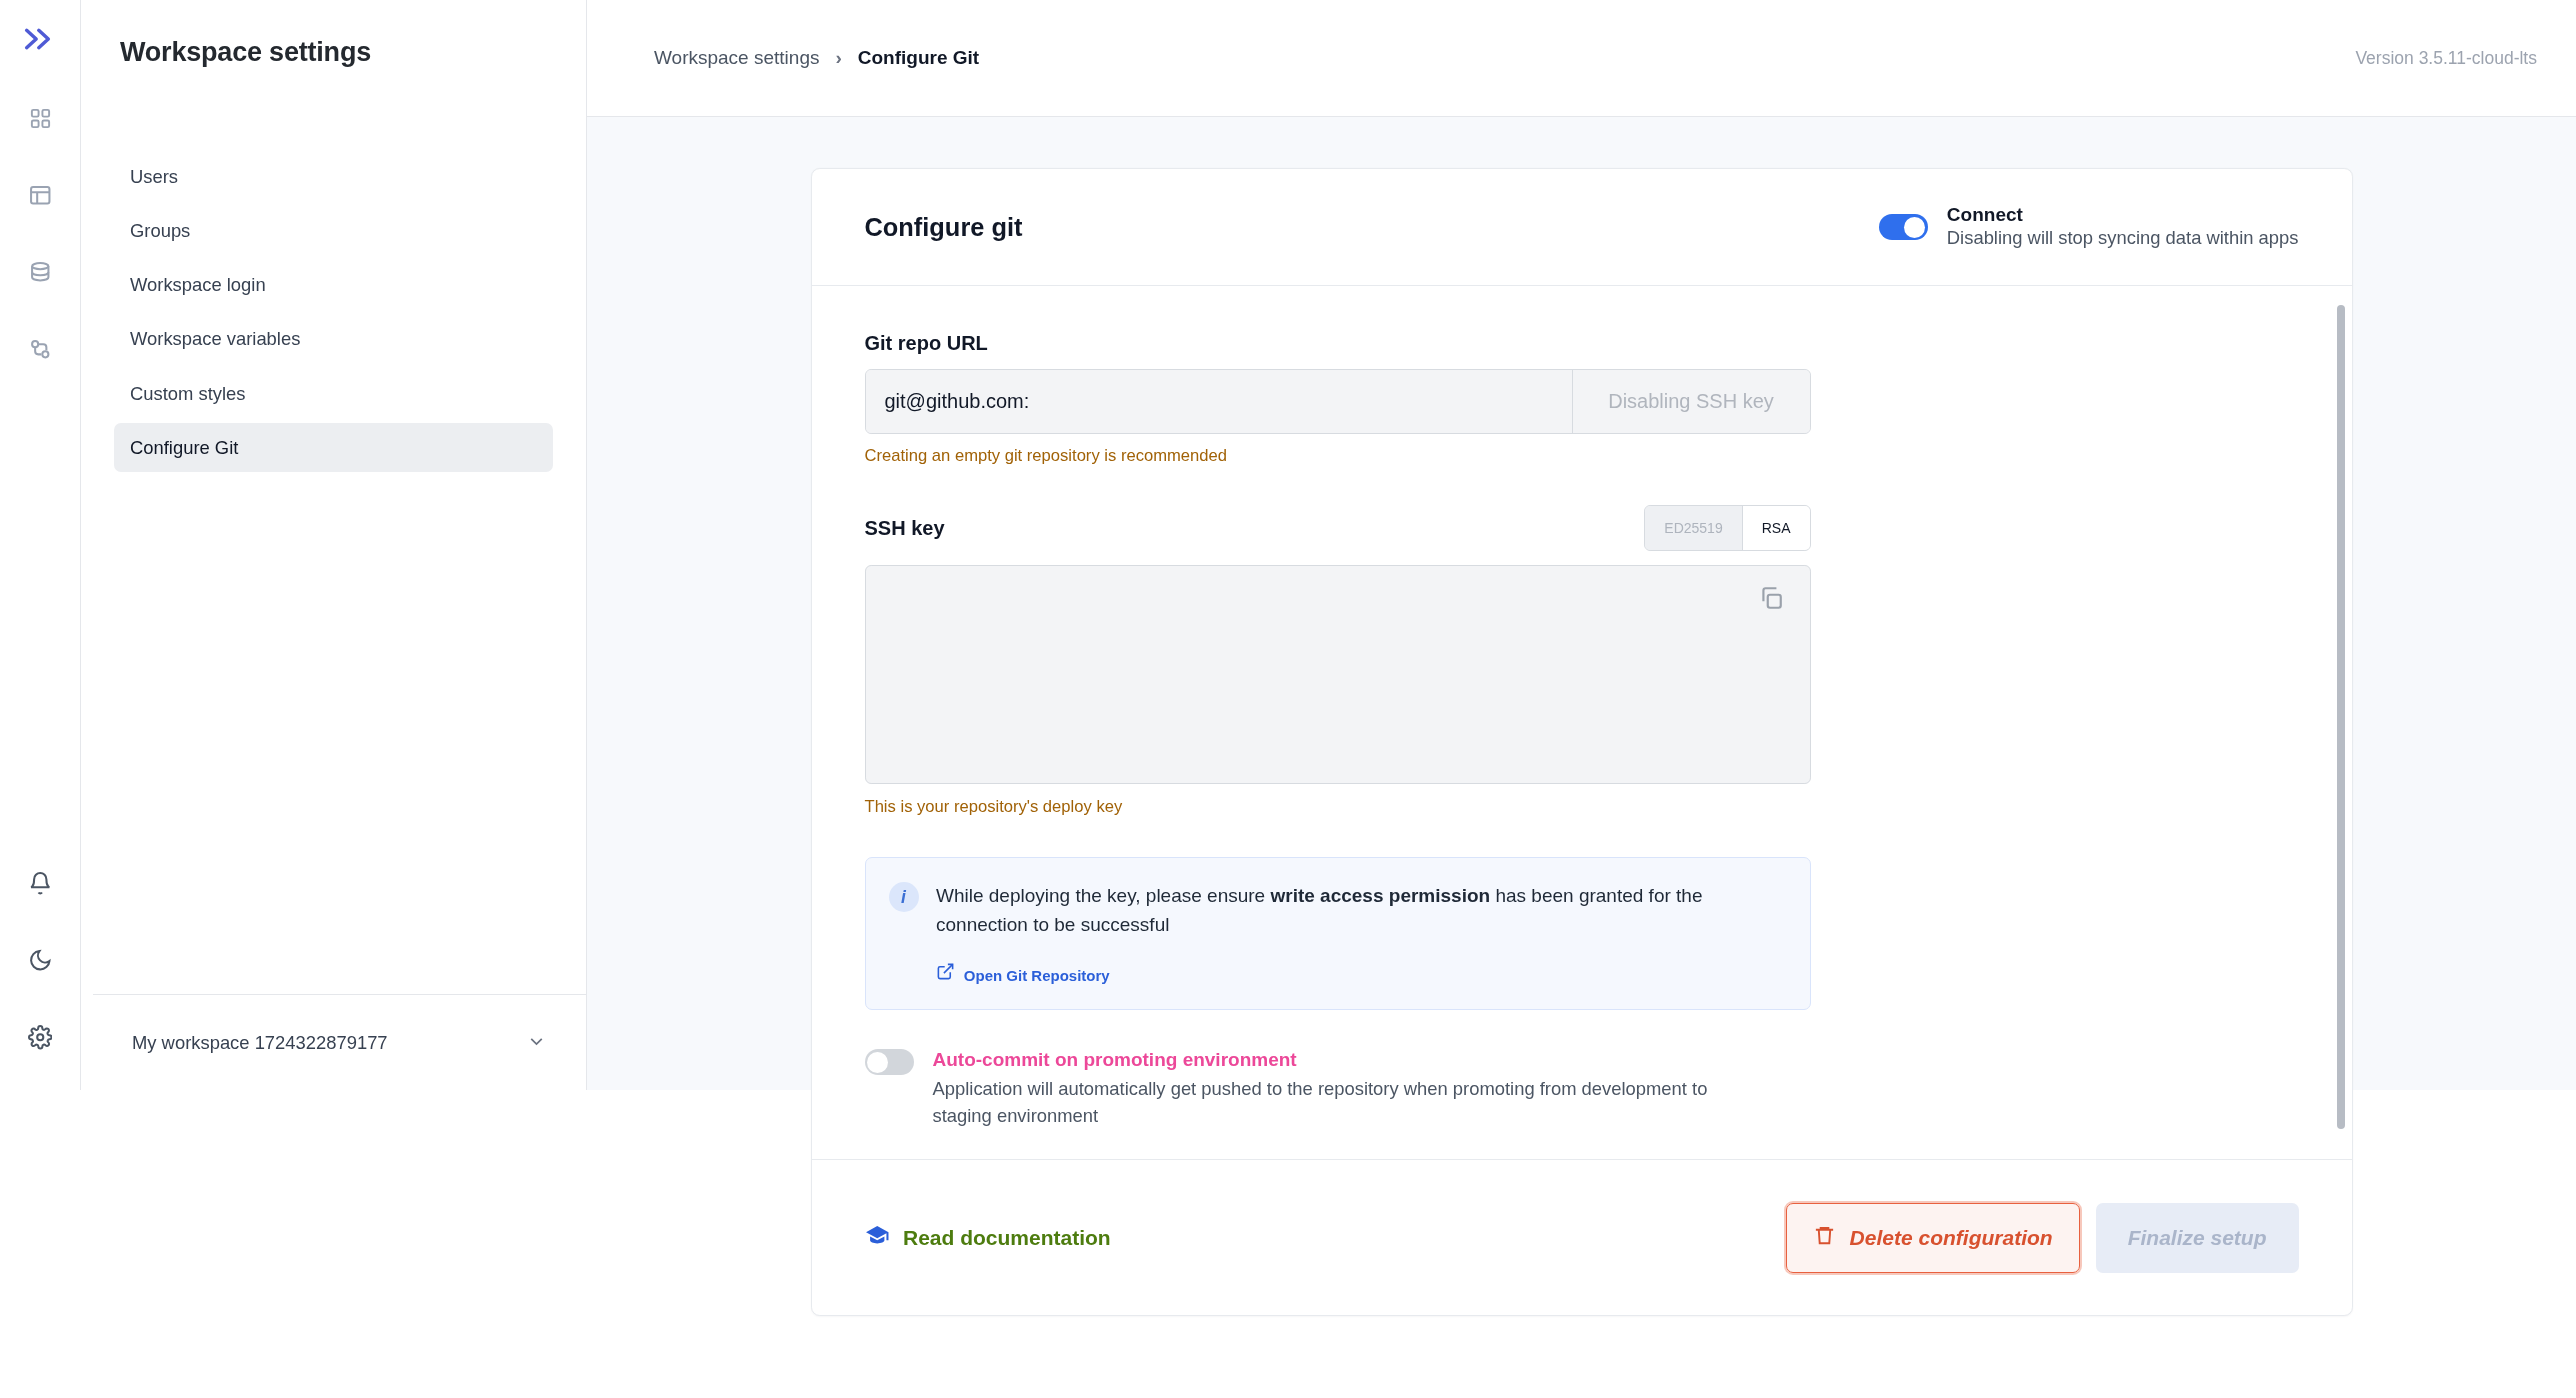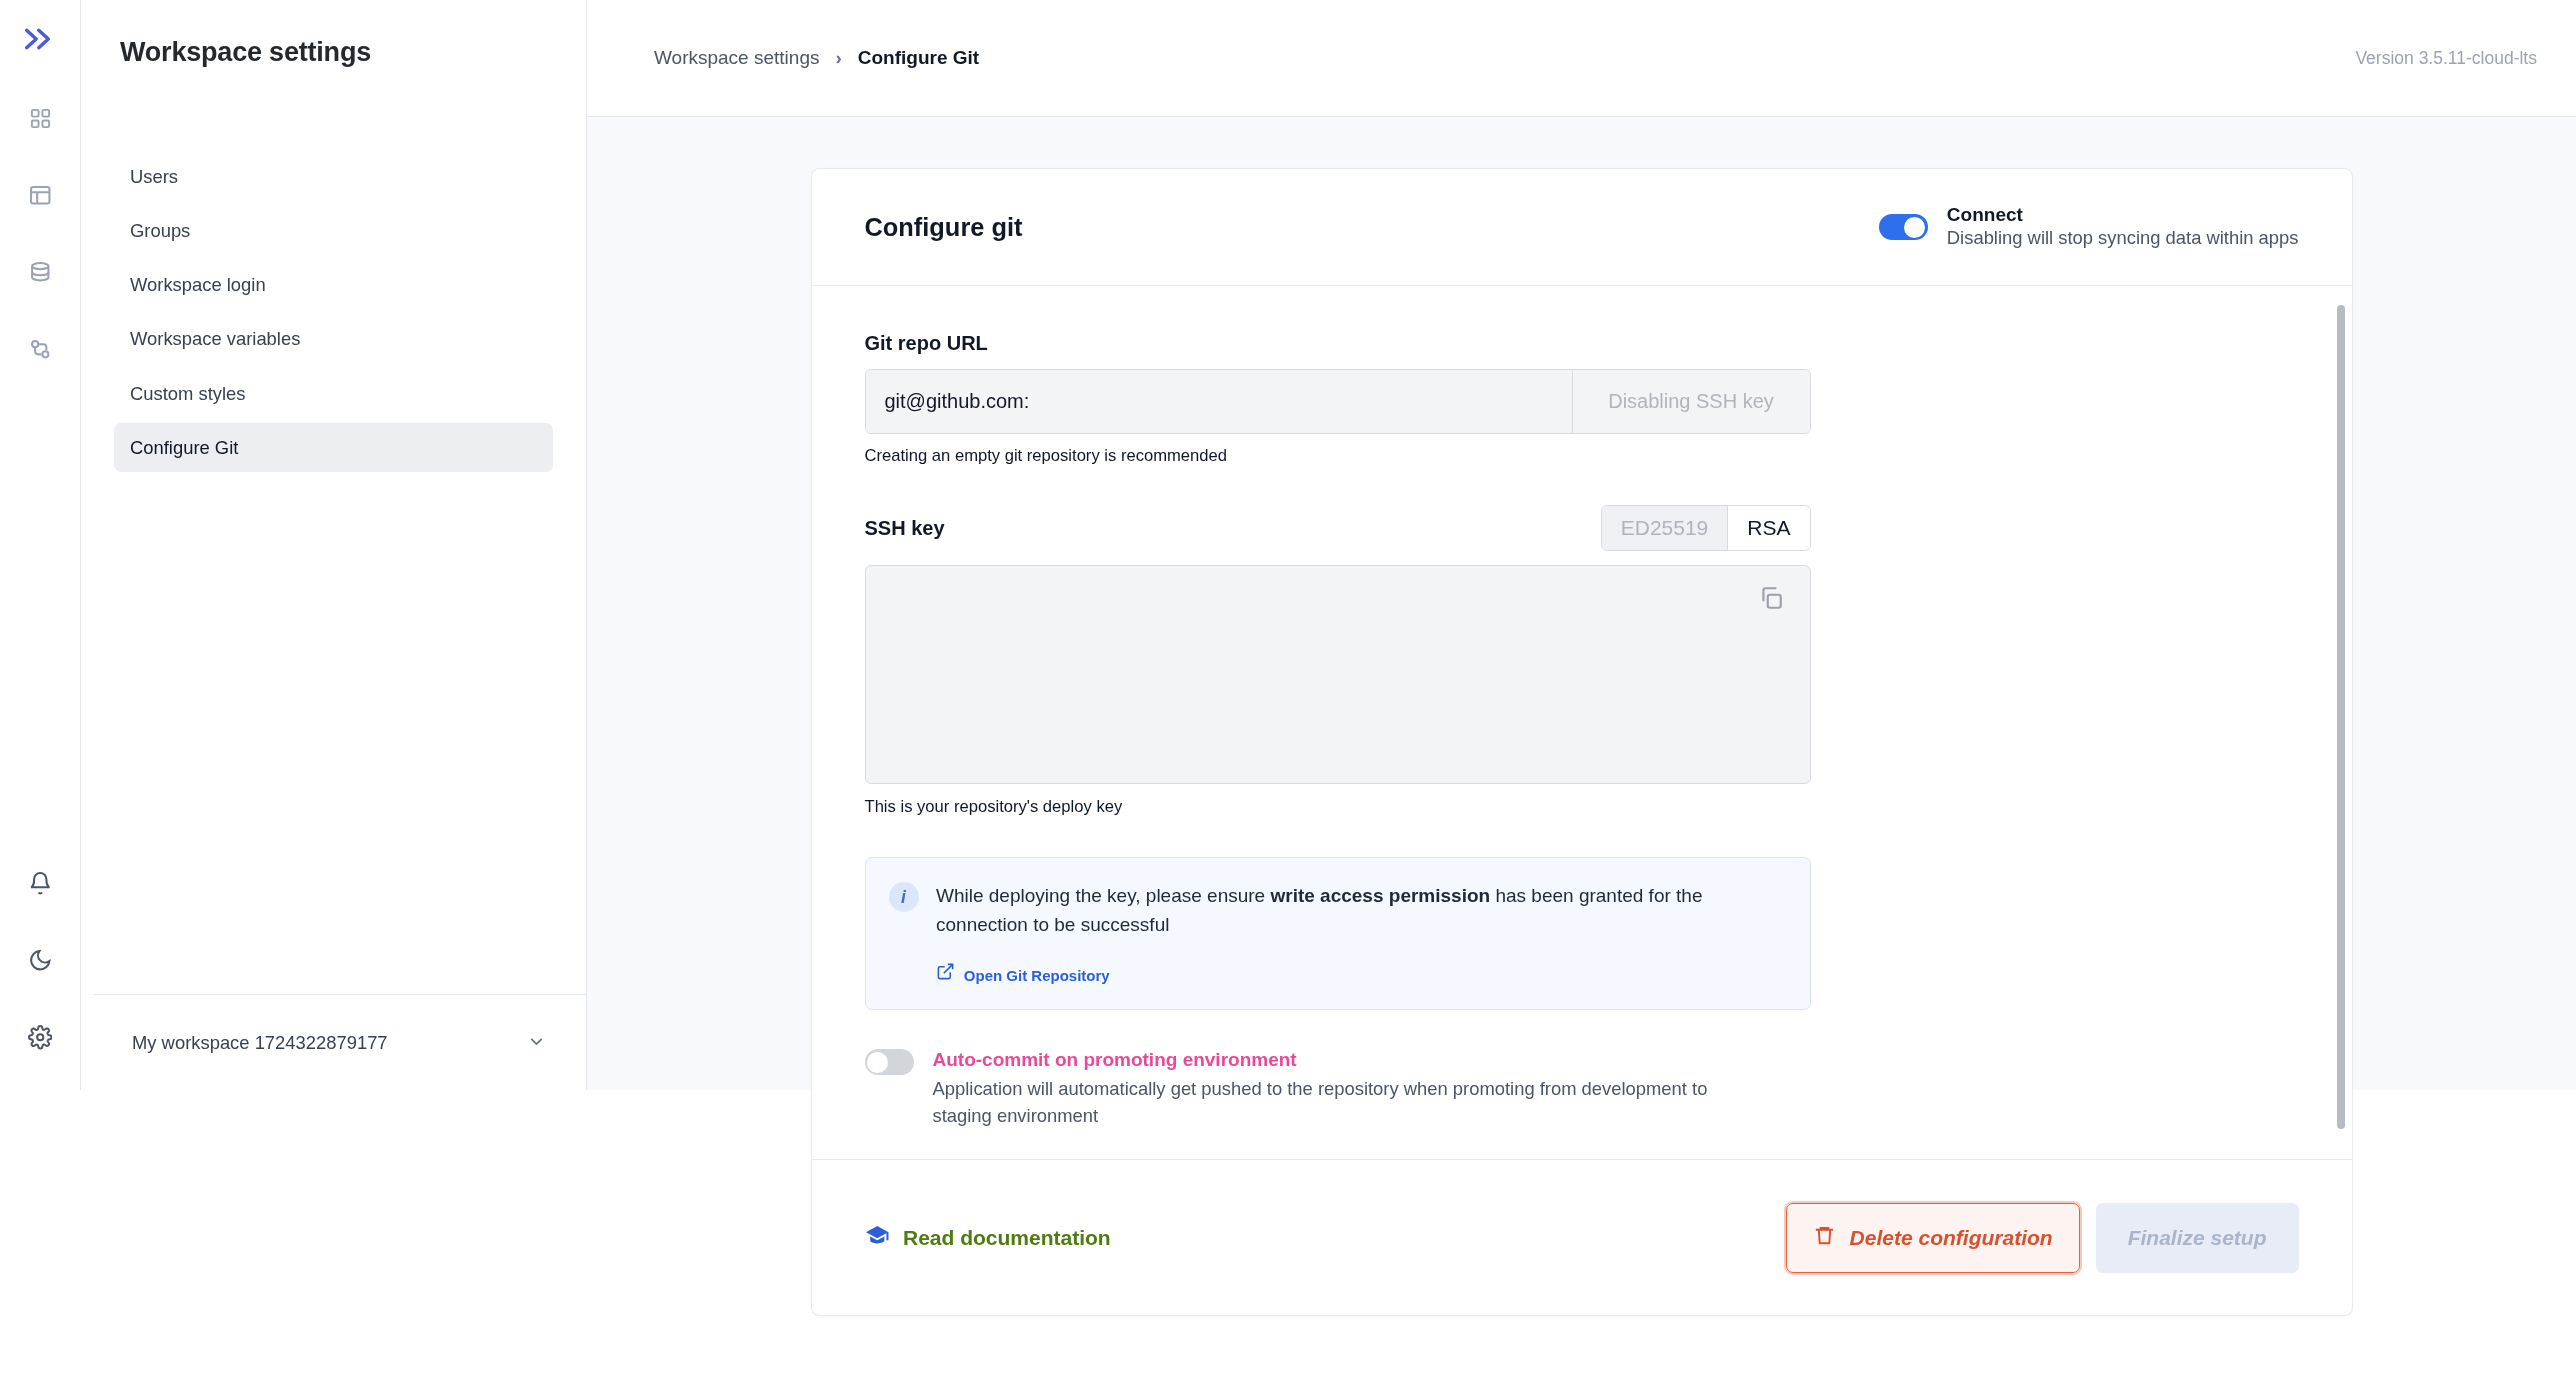--- a/index.html
+++ b/index.html
@@ -258,21 +258,21 @@
     background: #f3f4f6;
     color: #b0b5bd;
     font-size: 20px;
     display: flex;
     align-items: center;
     justify-content: center;
     cursor: default;
   }
   .hint {
     font-size: 16.6px;
-    color: #0f172a;
+    color: #a16207;
     margin-top: 12.3px;
   }
 
   .ssh-head {
     display: flex;
     align-items: center;
     width: 946px;
     margin-top: 39px;
   }
   .seg {
@@ -280,21 +280,21 @@
     display: flex;
     border: 0.9px solid #d7dbe0;
     border-radius: 6.1px;
     overflow: hidden;
     height: 46px;
     background: #eef0f3;
   }
   .seg-item {
     display: flex; align-items: center; justify-content: center;
     padding: 0 19px;
-    font-size: 21px;
+    font-size: 14px;
     cursor: pointer;
   }
   .seg-item.inactive { color: #aeb4bd; background: #eef0f3; }
   .seg-item.active { color: #111827; background: #ffffff; font-weight: 500; border-left: 0.9px solid #d7dbe0;}
 
   .ssh-box {
     margin-top: 14px;
     width: 946px;
     height: 219px;
     background: #f3f4f6;

